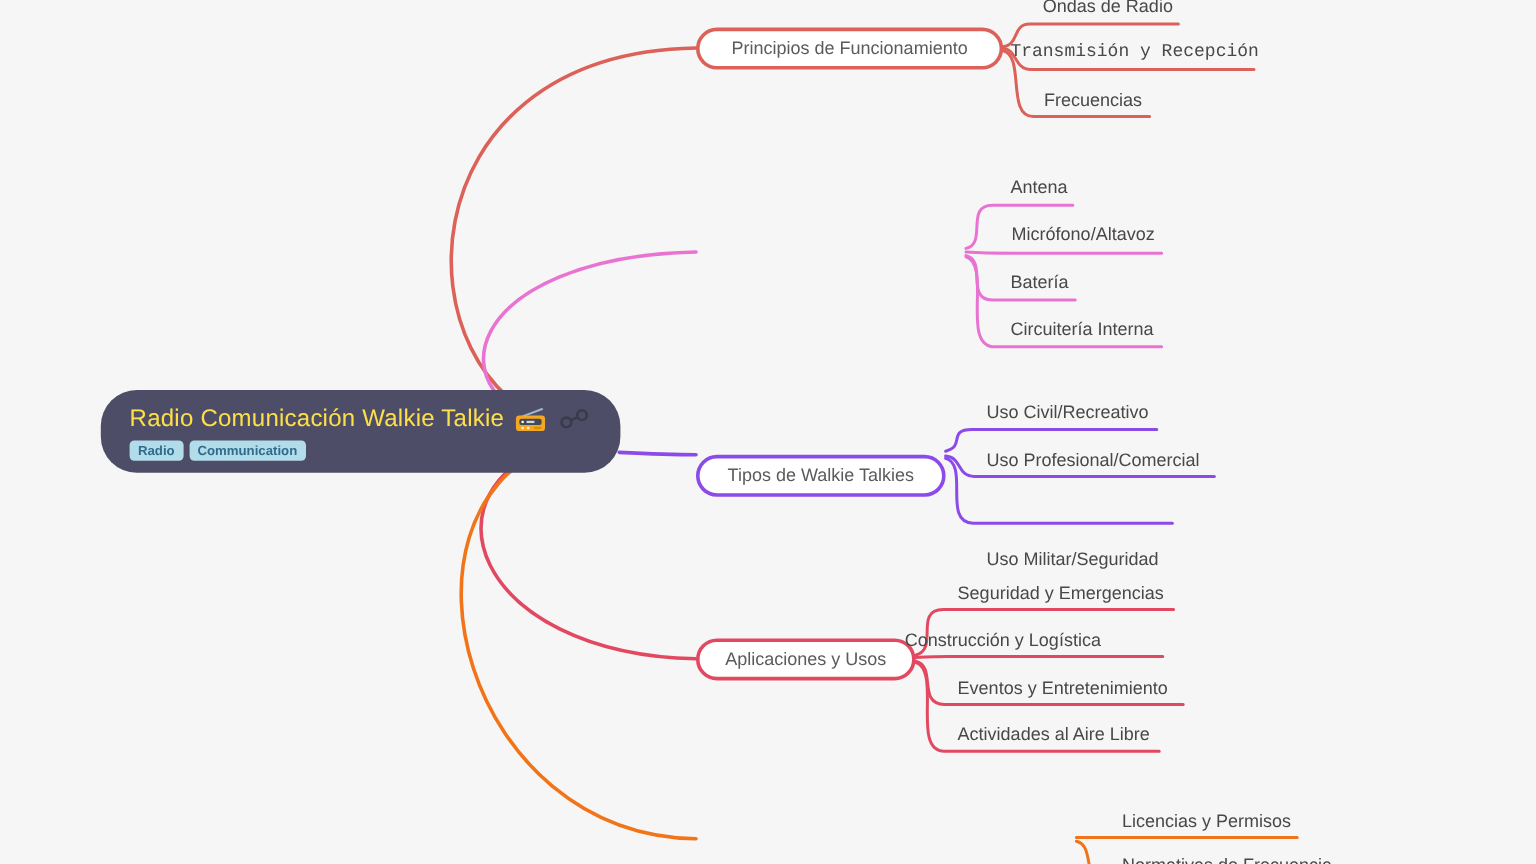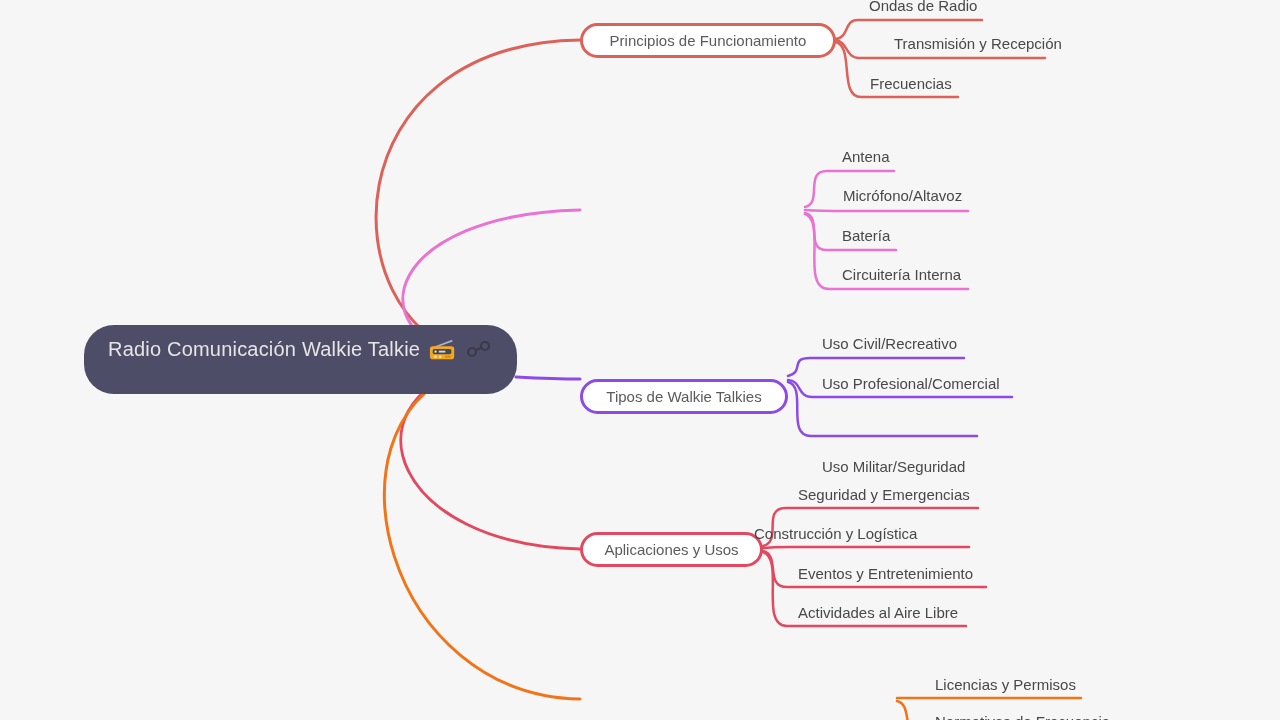--- a/index.html
+++ b/index.html
@@ -22,21 +22,21 @@
     background: #4e4d67;
     border-radius: 30px;
     padding: 11px 18px 0 24px;
     cursor: pointer;
   }
   .root-title-row {
     display: flex; align-items: center; gap: 9px;
     height: 26px;
   }
   .root-title {
-    color: #e5e5e5; font-size: 20px; letter-spacing: 0.2px;
+    color: #fde047; font-size: 20px; letter-spacing: 0.2px;
     white-space: nowrap;
   }
   .root-tags { display: flex; gap: 5px; margin-top: 5px; }
   .tag {
     display: inline-flex; align-items: center;
     height: 17px; padding: 0 7px;
     background: #b3dcea; border-radius: 4px;
     color: #2e6c8c; font-size: 11px; font-weight: bold;
     cursor: pointer;
   }
@@ -116,28 +116,32 @@
       <span class="icon-wrap">
         <svg width="26" height="18" viewBox="0 0 26 18">
           <g fill="none" stroke="#3b3a4c" stroke-width="2.2">
             <circle cx="6" cy="12" r="4"></circle>
             <circle cx="19" cy="6" r="4"></circle>
             <line x1="9.5" y1="10.4" x2="15.5" y2="7.6"></line>
           </g>
         </svg>
       </span>
     </div>
+    <div class="root-tags">
+      <span class="tag">Radio</span>
+      <span class="tag">Communication</span>
+    </div>
   </div>
 
   <div class="branch-node" style="left: 580px; top: 23px; width: 256px; border-color: rgb(220, 97, 88);">Principios de Funcionamiento</div>
   <div class="branch-node" style="left: 580px; top: 379px; width: 208px; border-color: rgb(140, 75, 233);">Tipos de Walkie Talkies</div>
   <div class="branch-node" style="left: 580px; top: 532px; width: 183px; border-color: rgb(226, 73, 96);">Aplicaciones y Usos</div>
 
   <div class="leaf-label" style="left:869px; top:-2px;">Ondas de Radio</div>
-  <div class="leaf-label" style="left:894px; top:36px;">Transmisión y Recepción</div>
+  <div class="leaf-label" style="left:842px; top:36px;font-family:Liberation Mono, monospace;">Transmisión y Recepción</div>
   <div class="leaf-label" style="left:870px; top:76px;">Frecuencias</div>
 
   <div class="leaf-label" style="left:842px; top:149px;">Antena</div>
   <div class="leaf-label" style="left:843px; top:188px;">Micrófono/Altavoz</div>
   <div class="leaf-label" style="left:842px; top:228px;">Batería</div>
   <div class="leaf-label" style="left:842px; top:267px;">Circuitería Interna</div>
 
   <div class="leaf-label" style="left:822px; top:336px;">Uso Civil/Recreativo</div>
   <div class="leaf-label" style="left:822px; top:376px;">Uso Profesional/Comercial</div>
   <div class="leaf-label" style="left:822px; top:415px;margin-top:44px;">Uso Militar/Seguridad</div>

